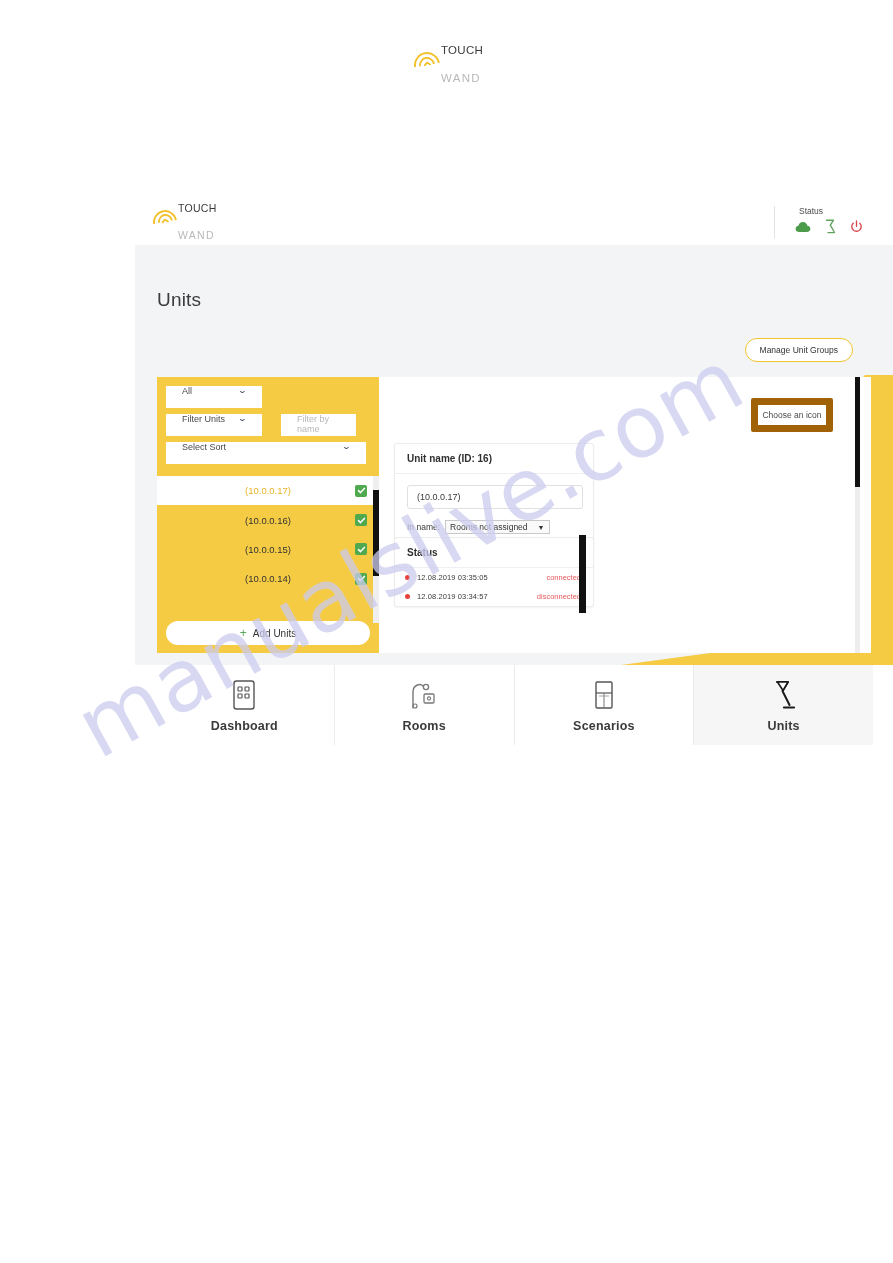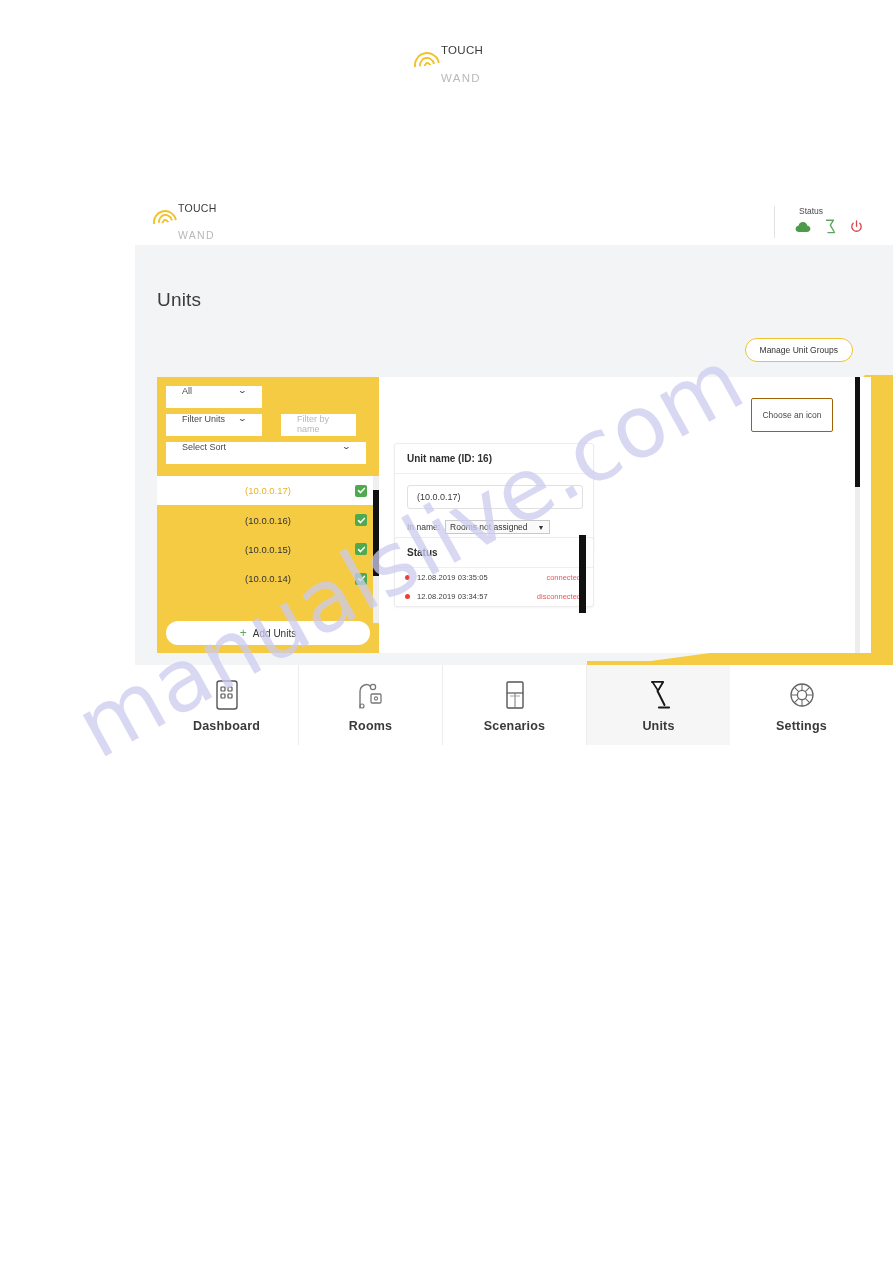--- a/index.html
+++ b/index.html
@@ -236,21 +236,21 @@
   
   .right-panel {
     position: absolute; left: 222px; top: 0;
     width: 492px; height: 276px;
     background: #ffffff;
     overflow: hidden;
   }
   .choose-icon-btn {
     position: absolute; right: 38px; top: 21px;
     width: 82px; height: 34px;
-    border: 1px solid #a16207;
+    border: 7px solid #a16207;
     background: #ffffff;
     border-radius: 2px;
     display: flex; align-items: center; justify-content: center;
     font-size: 8.5px; color: #4a4a4a;
     cursor: pointer;
   }
 
   .detail-card {
     position: absolute; left: 15px; top: 66px;
     width: 200px;
@@ -578,26 +578,16 @@
         <div class="nav-item active">
           <span class="nav-ico">
             <svg width="30" height="34" viewBox="0 0 30 34">
               <path d="M8 4 L19 4 L13.5 13 L20.5 27" stroke="#1a1a1a" stroke-width="2" fill="none" stroke-linecap="round" stroke-linejoin="round"></path>
               <path d="M15 29.5 L25 29.5" stroke="#1a1a1a" stroke-width="2.2" stroke-linecap="round"></path>
               <path d="M8.5 4 L19 4 L14 12.5 Z" fill="#ffffff" stroke="#1a1a1a" stroke-width="1.6" stroke-linejoin="round"></path>
             </svg>
           </span>
           <span class="nav-label">Units</span>
         </div>
-        <div class="nav-item">
-          <span class="nav-ico">
-            <svg width="30" height="32" viewBox="0 0 30 32">
-              <circle cx="15" cy="16" r="11" stroke="#666" stroke-width="1.3" fill="none"></circle>
-              <circle cx="15" cy="16" r="4.6" stroke="#666" stroke-width="1.3" fill="none"></circle>
-              <path d="M15 5 L15 11.4 M15 20.6 L15 27 M4 16 L10.4 16 M19.6 16 L26 16 M7.2 8.2 L11.7 12.7 M18.3 19.3 L22.8 23.8 M22.8 8.2 L18.3 12.7 M11.7 19.3 L7.2 23.8" stroke="#666" stroke-width="1.05"></path>
-            </svg>
-          </span>
-          <span class="nav-label">Settings</span>
-        </div>
       </div>
 
   </div>
 </div>
 
 </body></html>

